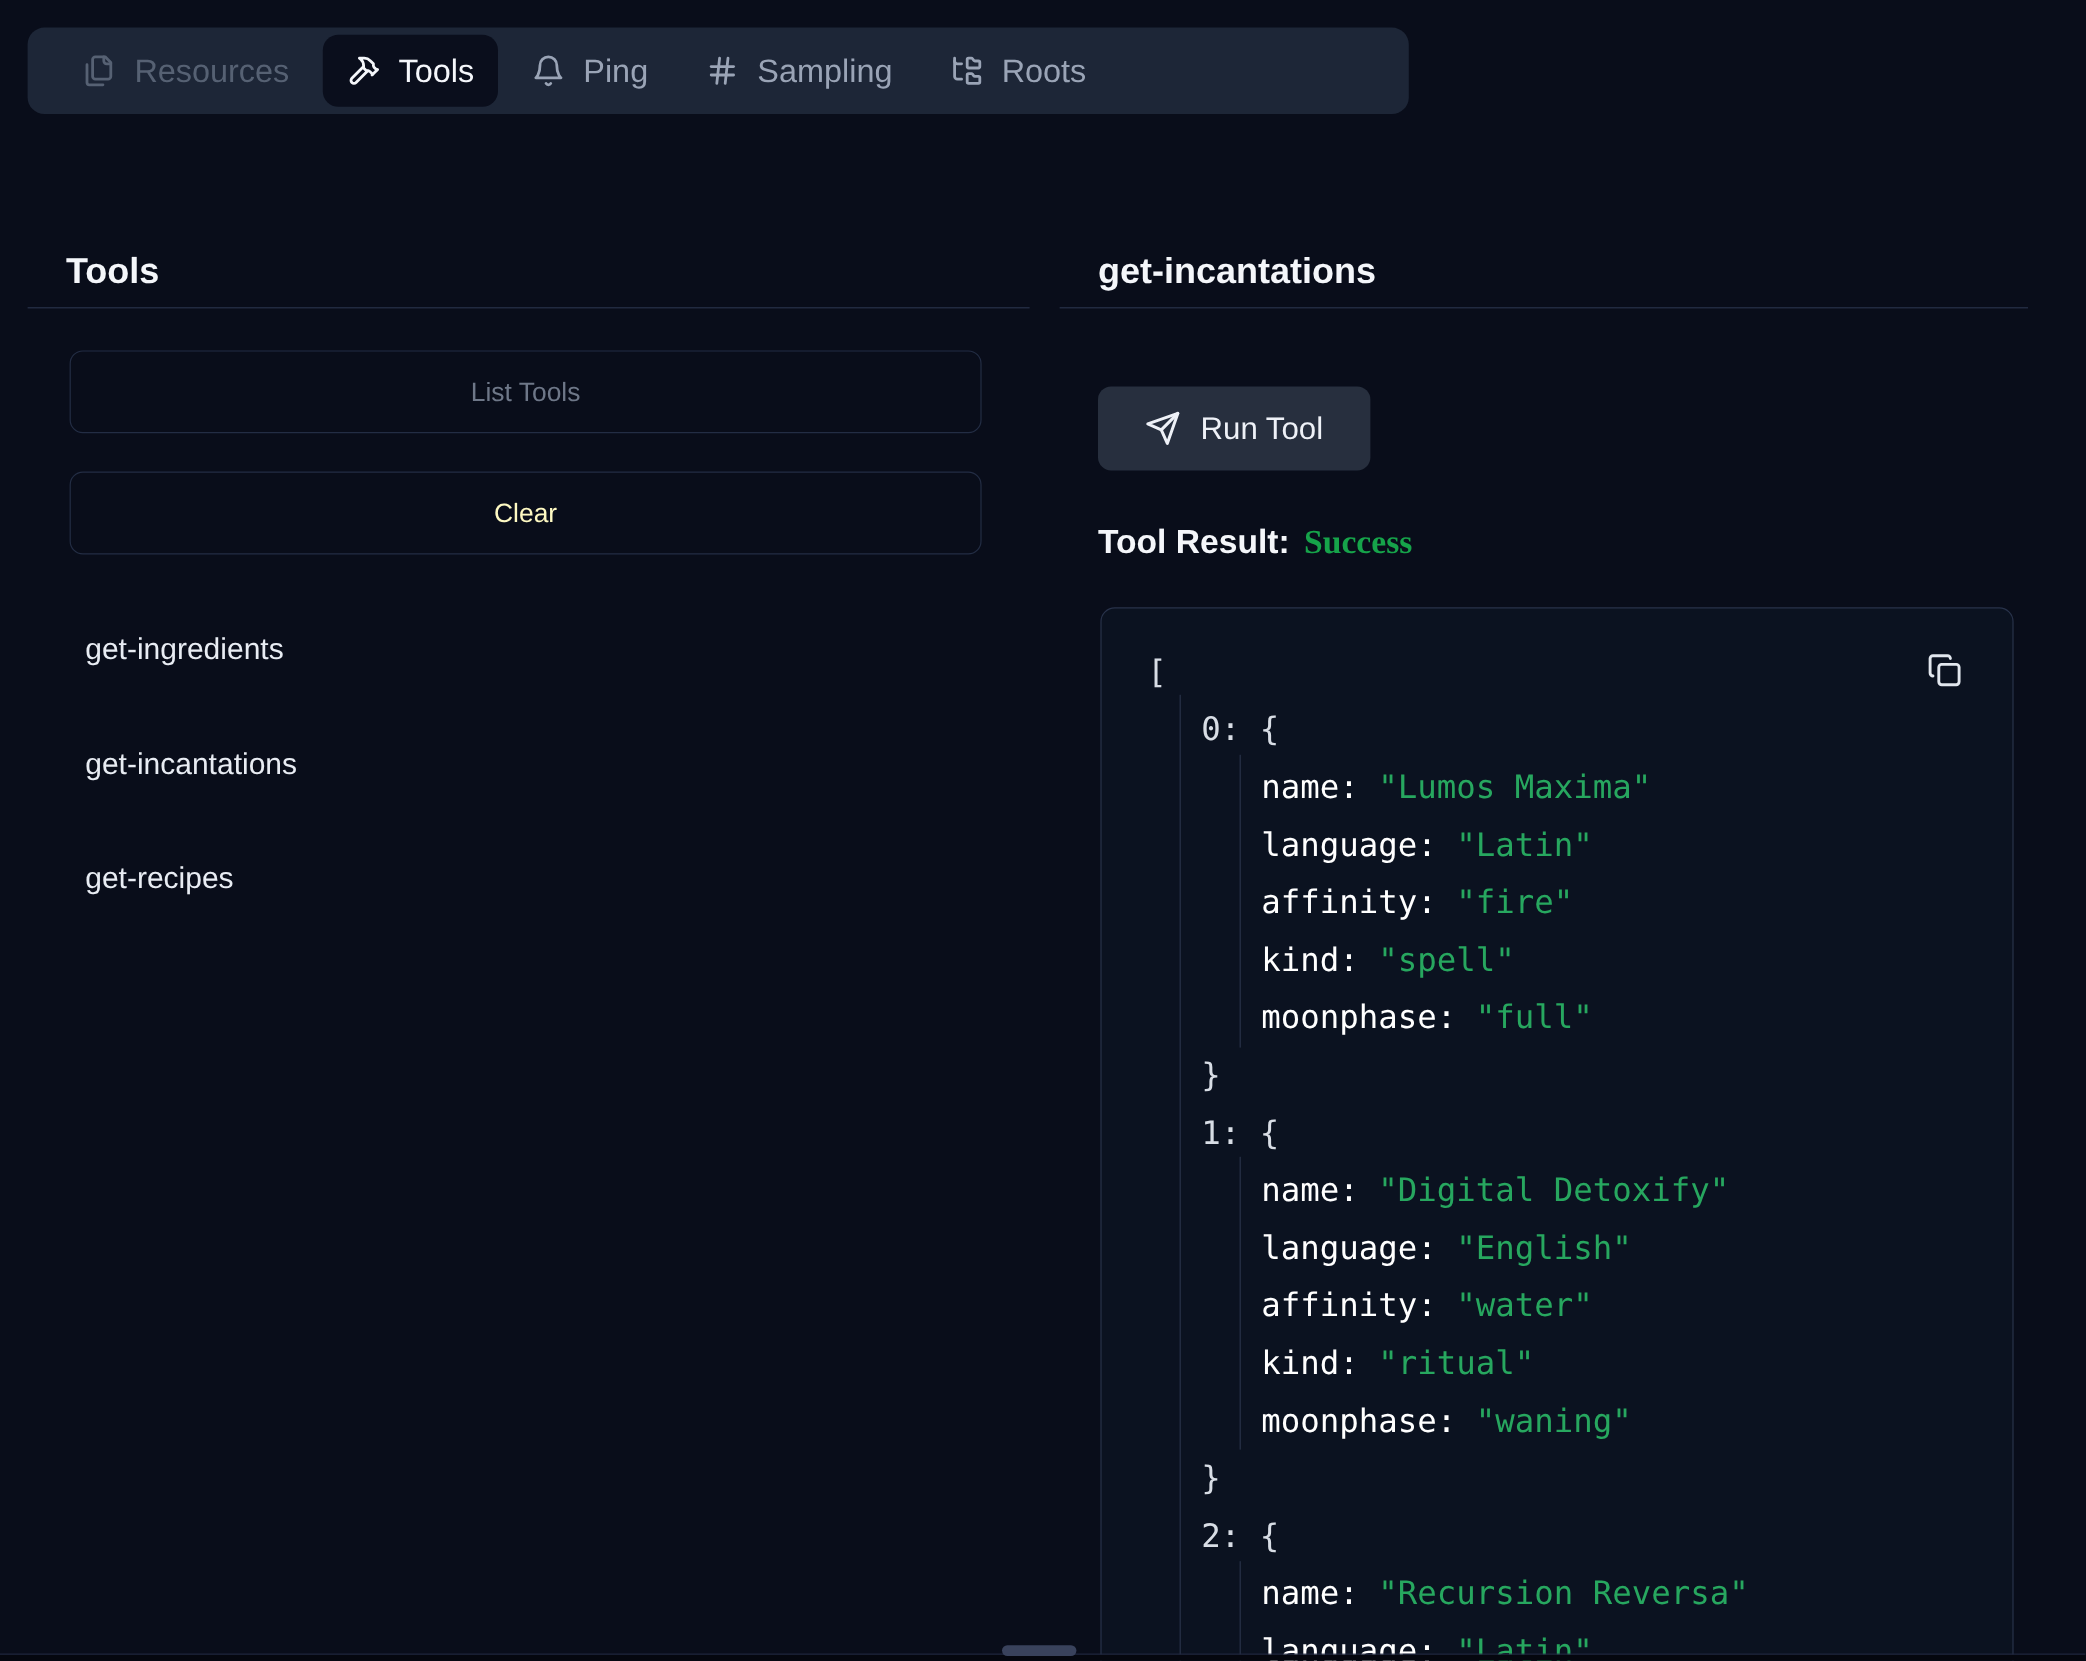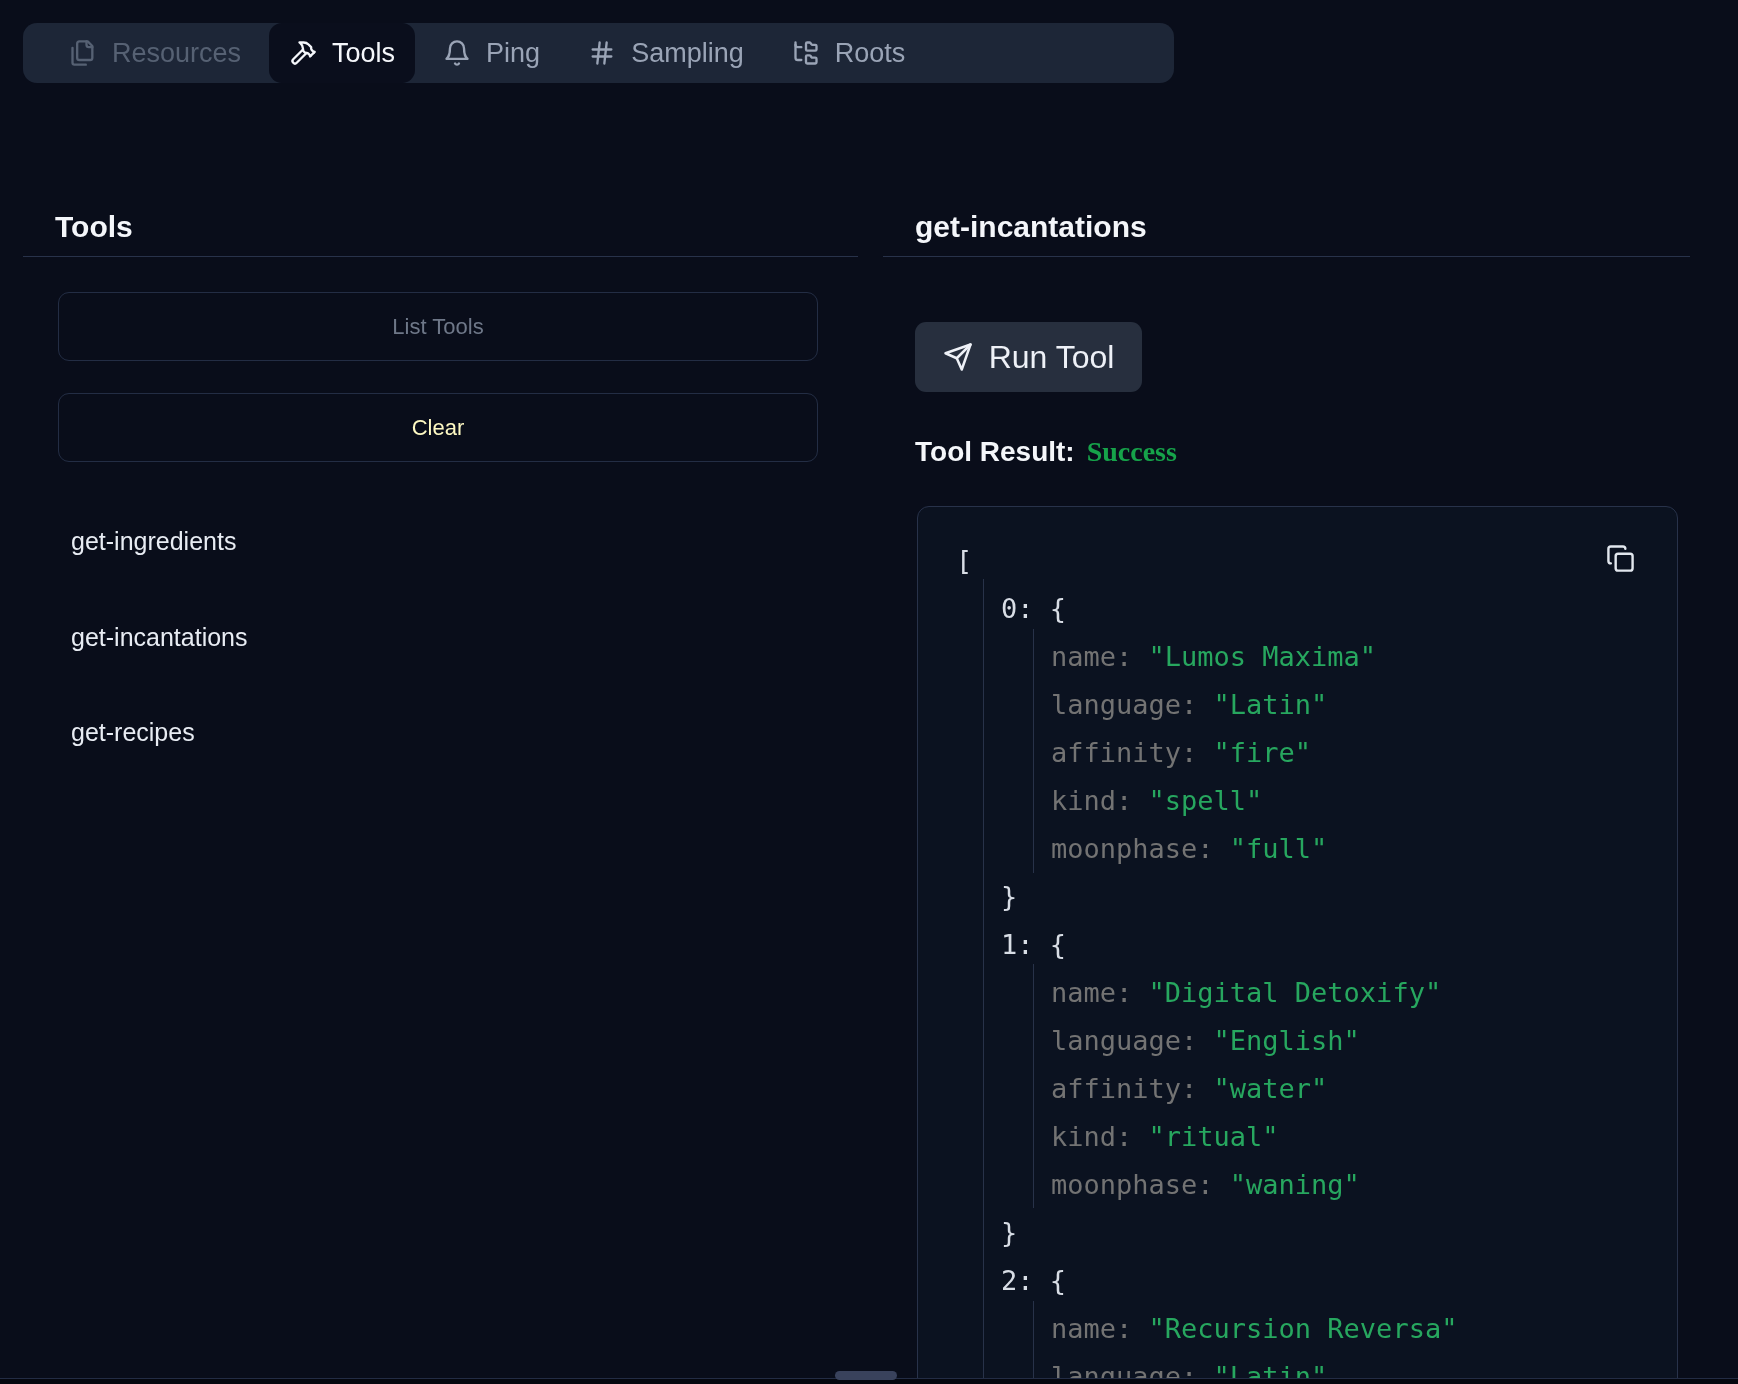--- a/index.html
+++ b/index.html
@@ -4,21 +4,21 @@
 <style>
   html,body{margin:0;padding:0;}
   body{
     width:1738px;height:1384px;position:relative;overflow:hidden;
     background:#090d1a;
     font-family:"Liberation Sans", sans-serif;
     -webkit-font-smoothing:antialiased;
   }
   
   .navbar{
-    position:absolute;left:23px;top:23px;width:1151px;height:60px;
+    position:absolute;left:23px;top:23px;width:1151px;height:72px;
     background:#1d2637;border-radius:14px;
     display:flex;align-items:center;padding:0 10px 0 26px;box-sizing:border-box;gap:8px;
   }
   .tab{
     display:flex;align-items:center;gap:15px;
     padding:0 20px;height:60px;border-radius:13px;
     font-size:27px;font-weight:500;color:#9aa4b6;white-space:nowrap;cursor:pointer;
   }
   .tab svg{width:28px;height:28px;stroke:#9aa4b6;}
   .tab.muted{color:#566173;}
@@ -39,21 +39,21 @@
   .btn-outline.disabled{color:#6e7788;}
   .btn-outline.normal{color:#fef9c3;}
   .tool-item{
     position:absolute;left:71px;font-size:25px;color:#e8ecf3;cursor:pointer;line-height:34px;
   }
   
   .run-btn{
     position:absolute;left:915px;top:322px;width:227px;height:70px;
     background:#272f3e;border-radius:11px;border:none;cursor:pointer;
     display:flex;align-items:center;justify-content:center;gap:16px;
-    font-size:32px;color:#eef1f7;font-family:"Liberation Sans", sans-serif;
+    font-size:26px;color:#eef1f7;font-family:"Liberation Sans", sans-serif;
   }
   .run-btn svg{width:30px;height:30px;stroke:#eef1f7;}
   .result-line{
     position:absolute;left:915px;top:436px;font-size:28px;font-weight:700;color:#f4f6fa;
   }
   .result-line .status{margin-left:12px;}
   
   .json-box{
     position:absolute;left:917px;top:506px;width:761px;height:900px;
     border:1.5px solid #28324a;border-radius:12px;background:#0b1220;
@@ -66,21 +66,21 @@
   .copy-btn svg{width:29px;height:29px;stroke:#e2e7ee;}
   .json-lines{
     position:absolute;left:0;top:30px;width:100%;
     font-family:"DejaVu Sans Mono", monospace;font-size:27px;
   }
   .json-line{height:48px;line-height:48px;white-space:pre;}
   .json-line.indent-0{padding-left:38px;}
   .json-line.indent-1{padding-left:83px;}
   .json-line.indent-2{padding-left:133px;}
   .jpunct{color:#d8dde5;}
-  .jkey{color:#737373;text-align:right;}
+  .jkey{color:#ffffff;text-align:right;}
   .jval{color:#27a75f;}
   .guide{position:absolute;width:1px;background:#283249;}
   
   .scroll-track-line{position:absolute;left:0;top:1378px;width:1738px;height:1px;background:#232c44;}
   .scroll-bottom{position:absolute;left:0;top:1379px;width:1738px;height:5px;background:#05070f;}
   .scroll-thumb{
     position:absolute;left:835px;top:1371px;width:62px;height:9px;border-radius:5px;background:#39425c;cursor:grab;
   }
 </style>
 </head>

